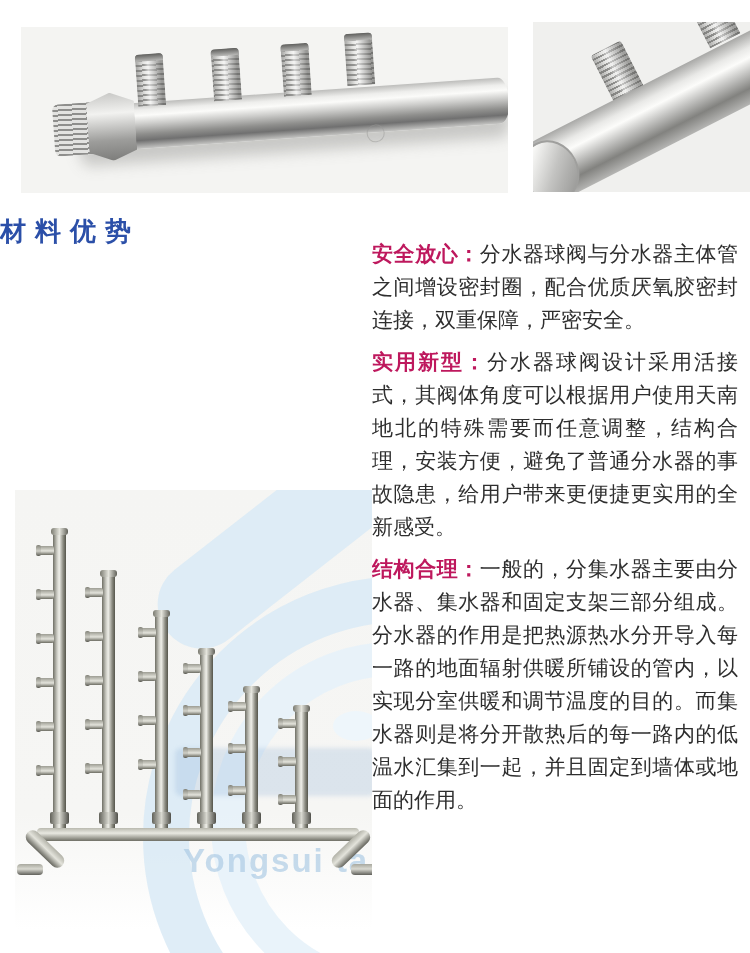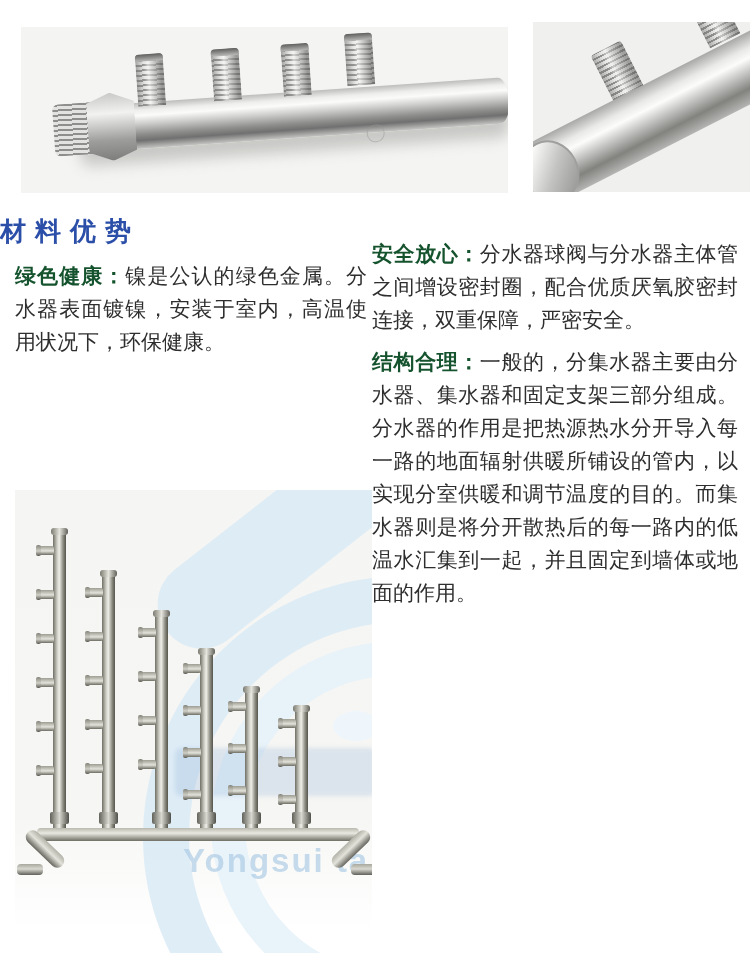--- a/index.html
+++ b/index.html
@@ -50,21 +50,21 @@
     letter-spacing:9px;}
 
   
   .col{position:absolute;font-size:21px;line-height:33px;color:#2e2e2e;
     text-align:justify;}
   .col-left{left:15px;top:259px;width:352px;}
   .col-right{left:372px;top:237px;width:366px;}
   .col p{margin:0;}
   .col-left p{margin-bottom:22px;}
   .col-right p{margin-bottom:9px;}
-  .feature-label{font-weight:bold;color:#14532d;}
+  .feature-label{font-weight:bold;color:#be185d;}
 
   
   .photo-rack{left:15px;top:490px;width:357px;height:463px;
     background:linear-gradient(180deg,#f5f5f3 0%,#f6f6f4 70%,#ffffff 95%);}
   .swirl-band{position:absolute;right:-90px;top:-4px;width:330px;height:88px;border-radius:44px;
     background:#d9eaf6;transform:rotate(-38deg);opacity:.85;}
   .swirl-ring-a{position:absolute;left:128px;top:86px;width:430px;height:430px;border-radius:50%;
     border:46px solid #d9eaf6;opacity:.85;}
   .swirl-ring-b{position:absolute;left:196px;top:152px;width:296px;height:296px;border-radius:50%;
     border:34px solid #e7f2fa;opacity:.9;}
@@ -127,25 +127,25 @@
     <div class="d-stub ds1"></div>
     <div class="d-stub ds2"></div>
     <div class="d-body"></div>
     <div class="d-face"></div>
   </div>
 </div>
 
 <div class="section-title" style="color:#2b4fa8;">材料优势</div>
 
 <div class="col col-left">
-  <p><span class="feature-label">绿色健康：</span><span>镍是公认的绿色金属。分水器表面镀镍，安装于室内，高温使用状况下，环保健康。</span></p>
 </div>
 
 <div class="col col-right">
   <p><span class="feature-label">安全放心：</span><span>分水器球阀与分水器主体管之间增设密封圈，配合优质厌氧胶密封连接，双重保障，严密安全。</span></p>
+  <p><span class="feature-label">实用新型：</span><span>分水器球阀设计采用活接式，其阀体角度可以根据用户使用天南地北的特殊需要而任意调整，结构合理，安装方便，避免了普通分水器的事故隐患，给用户带来更便捷更实用的全新感受。</span></p>
   <p><span class="feature-label">结构合理：</span><span>一般的，分集水器主要由分水器、集水器和固定支架三部分组成。分水器的作用是把热源热水分开导入每一路的地面辐射供暖所铺设的管内，以实现分室供暖和调节温度的目的。而集水器则是将分开散热后的每一路内的低温水汇集到一起，并且固定到墙体或地面的作用。</span></p>
 </div>
 
 <div class="photo photo-rack">
   <div class="swirl-ring-a"></div>
   <div class="swirl-ring-b"></div>
   <div class="swirl-band"></div>
   <div class="swirl-dot"></div>
 
   <div class="watermark-cn"></div>

